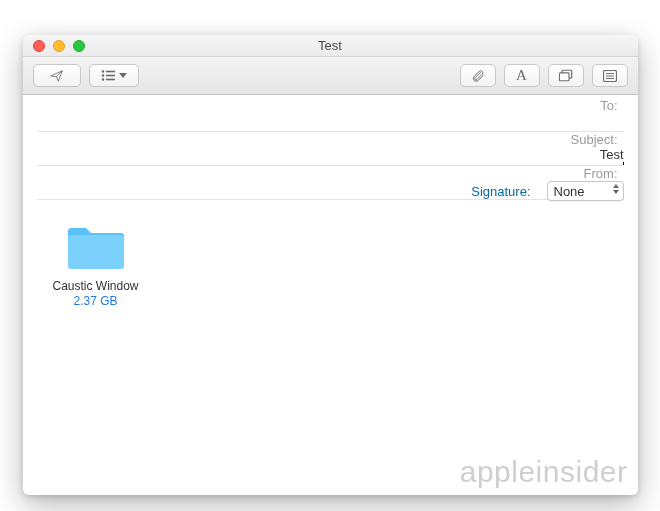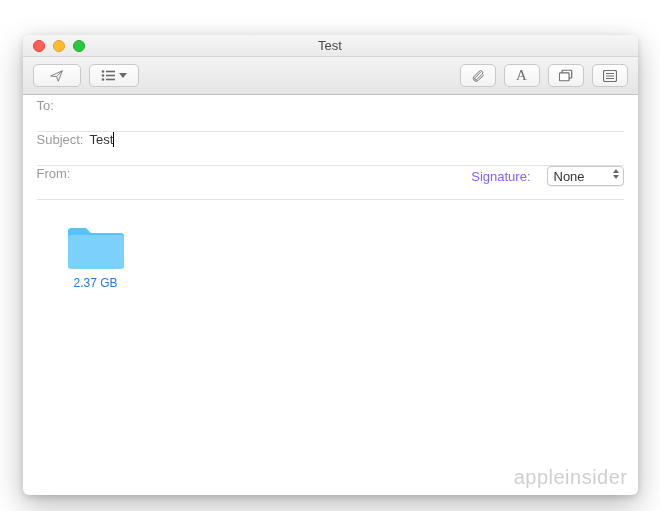--- a/index.html
+++ b/index.html
@@ -80,25 +80,26 @@
     border-right: 4px solid transparent;
     border-top: 5px solid #6a6a6a;
     margin-left: 4px;
   }
   
   .fields {
     padding: 3px 14px 0;
   }
   .row {
     display: flex;
-    align-items: flex-start;
+    align-items: flex-end;
     height: 34px;
     border-bottom: 1px solid #e3e3e3;
     font-size: 13px;
     color: #333;
+    flex-direction: column;
   }
   .row .label {
     color: #9a9a9a;
     margin-right: 6px;
     white-space: nowrap;
   }
   .row input[type="text"] {
     border: none; outline: none;
     font-size: 13px;
     flex: 1;
@@ -166,21 +167,21 @@
   }
   .attach-name {
     font-size:12px; color:#333; margin-top:4px;
   }
   .attach-size {
     font-size:12px; color:#1f7ae0; margin-top:1px;
   }
   .watermark {
     position:absolute;
     right: 10px; bottom: 6px;
-    font-size: 20px;
+    font-size: 30px;
     color:#cfcfcf;
     letter-spacing: 0.5px;
     font-weight: 400;
     font-family: Helvetica, Arial, sans-serif;
     pointer-events:none;
   }
 </style>
 </head>
 <body>
 
@@ -251,39 +252,40 @@
 
     <div class="row">
       <span class="label">Subject:</span>
       <span style="color:#333">Test</span>
         <span class="cursor"></span>
     </div>
 
     <div class="row from-row">
       <span class="label">From:</span>
       <div class="sig">
-        <span class="label" style="color:#8b5cf6">Signature:</span>
+        <span class="label" style="color:#0369a1">Signature:</span>
         <div class="select">
           <span>None</span>
           <div class="stepper">
             <span class="step-up"></span>
             <span class="step-down"></span>
           </div>
         </div>
       </div>
     </div>
 
 
   </div>
 
   <div class="body-area">
     <div class="attach">
       <svg class="folder-icon" width="62" height="50" viewBox="0 0 62 50">
         <path d="M3 9 a3 3 0 0 1 3-3 h15 l5 5 h30 a3 3 0 0 1 3 3 v1 H3 Z" fill="#59c3f9"></path>
         <rect x="3" y="13" width="56" height="34" rx="3" fill="#7bd1fb"></rect>
       </svg>
+      <div class="attach-name">Caustic Window</div>
       <div class="attach-size">2.37 GB</div>
     </div>
 
     <div class="watermark">appleinsider</div>
   </div>
 
 </div>
 
 </body></html>

